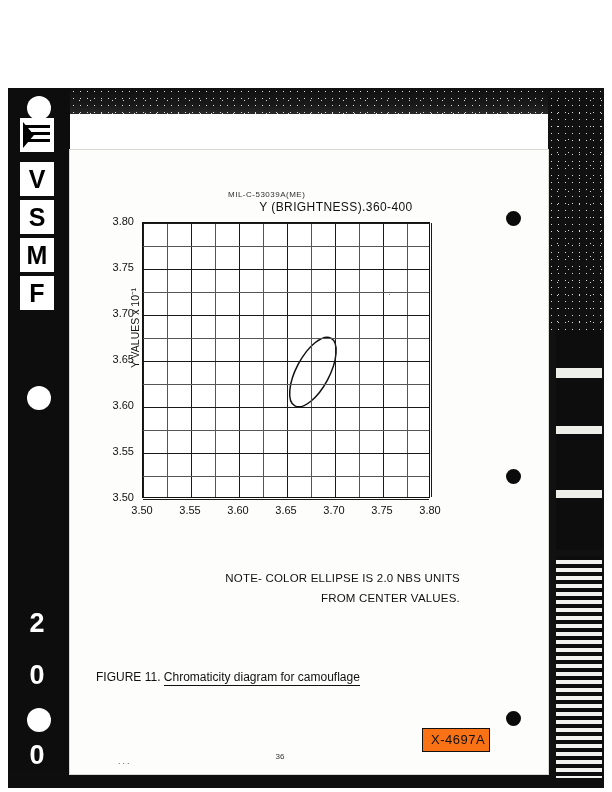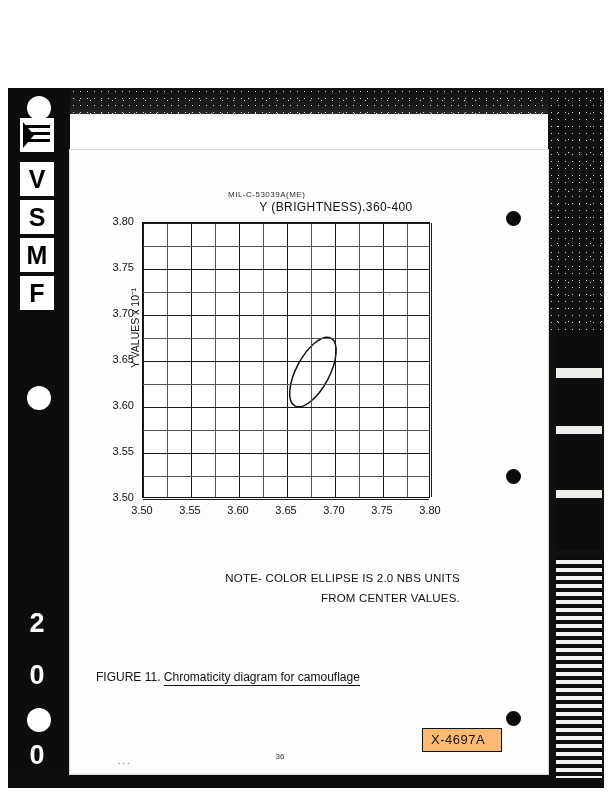--- a/index.html
+++ b/index.html
@@ -293,26 +293,26 @@
   }
   #figure-cap .u {
     border-bottom: 1px solid #111;
     padding-bottom: 1px;
   }
   #figure-cap .num { font-style: italic; }
 
   #doc-number {
     position: absolute;
     left: 352px; top: 578px;
-    padding: 3px 16px 4px 8px;
+    padding: 3px 4px 4px 8px;
     border: 1.5px solid #111;
     font-size: 13px;
     letter-spacing: .5px;
     color: #111;
-    background: #fdba74;
+    background: #f97316;
   }
 
   #page-number {
     left: 0; top: 602px;
     width: 420px;
     text-align: center;
     font-size: 8px;
     color: #333;
   }
 

